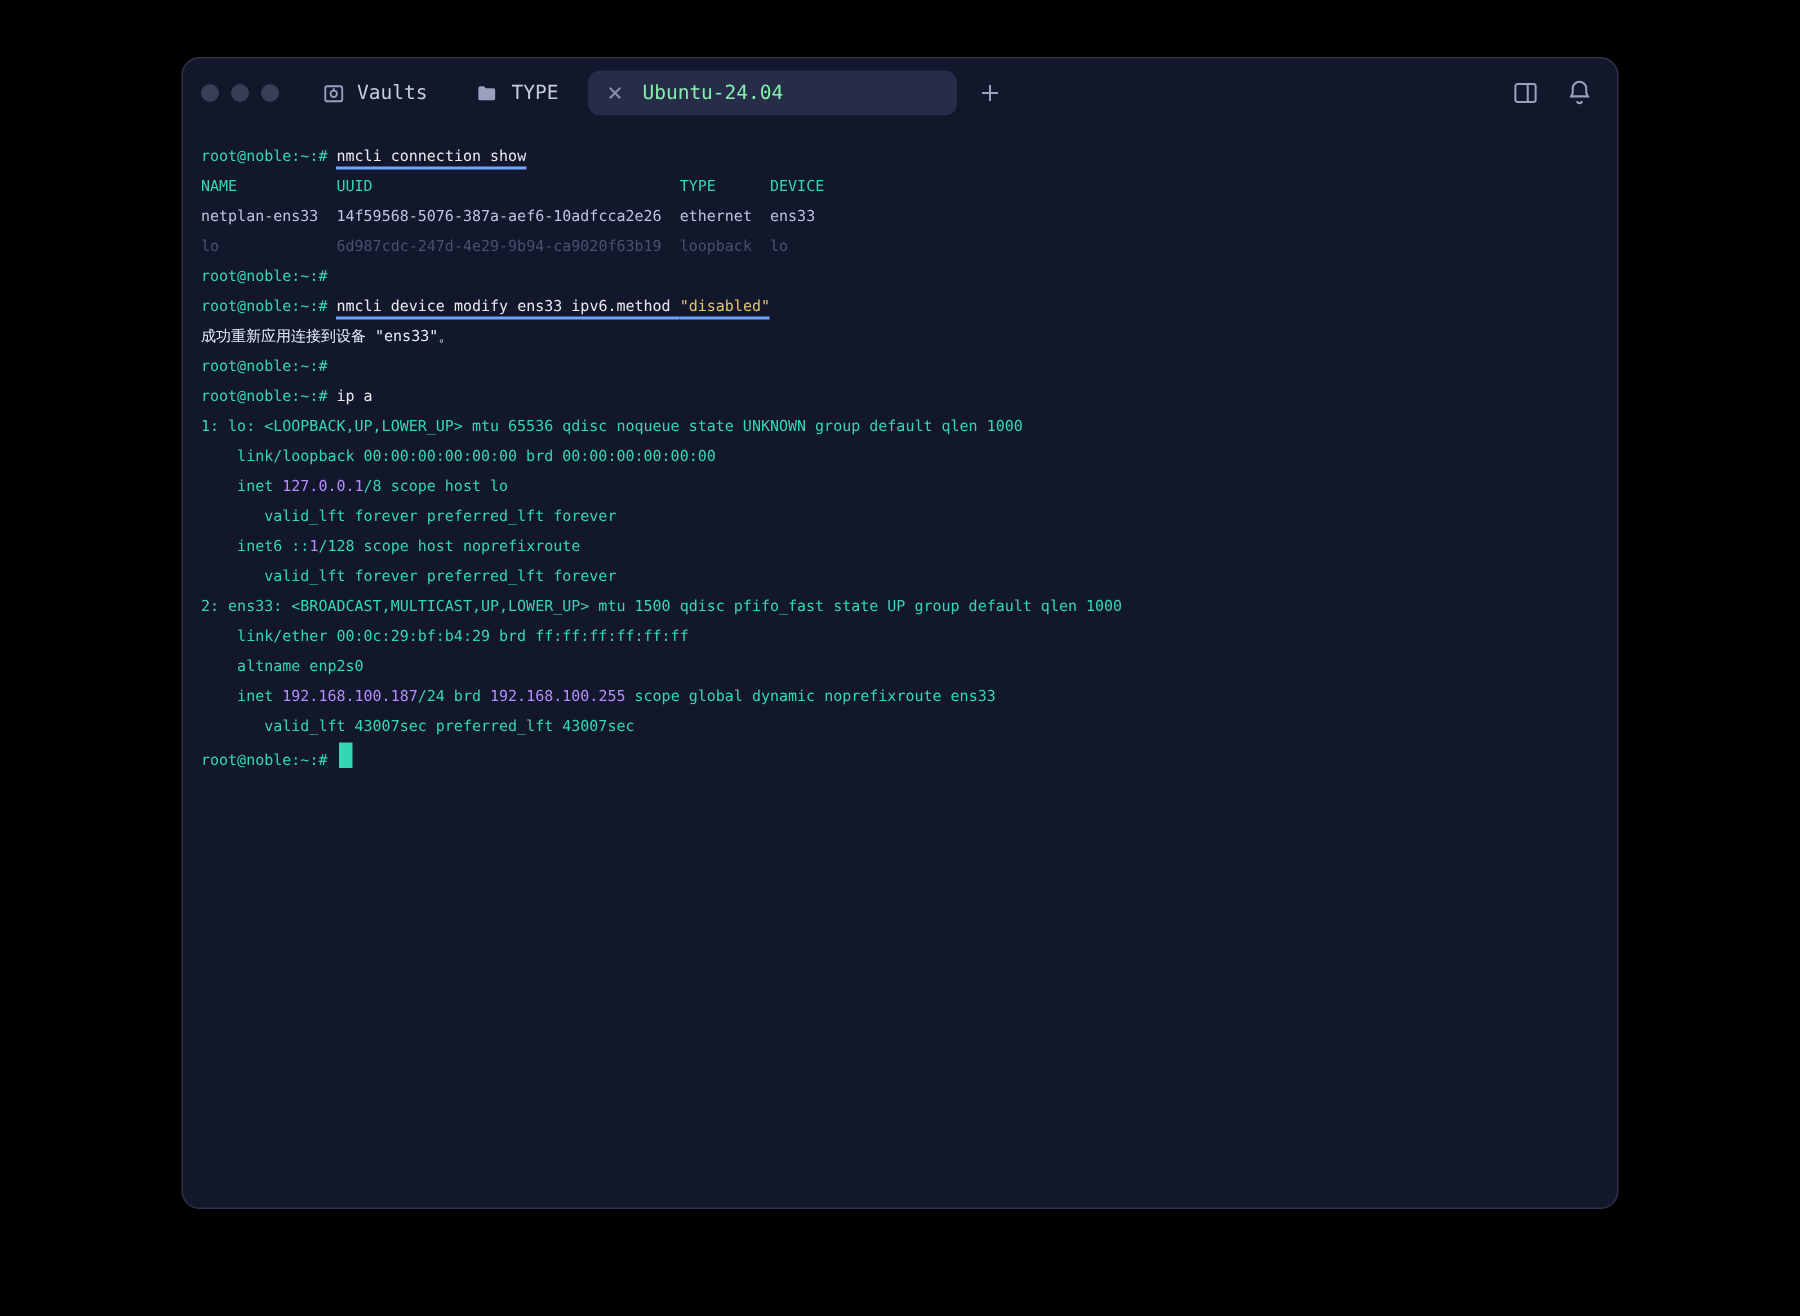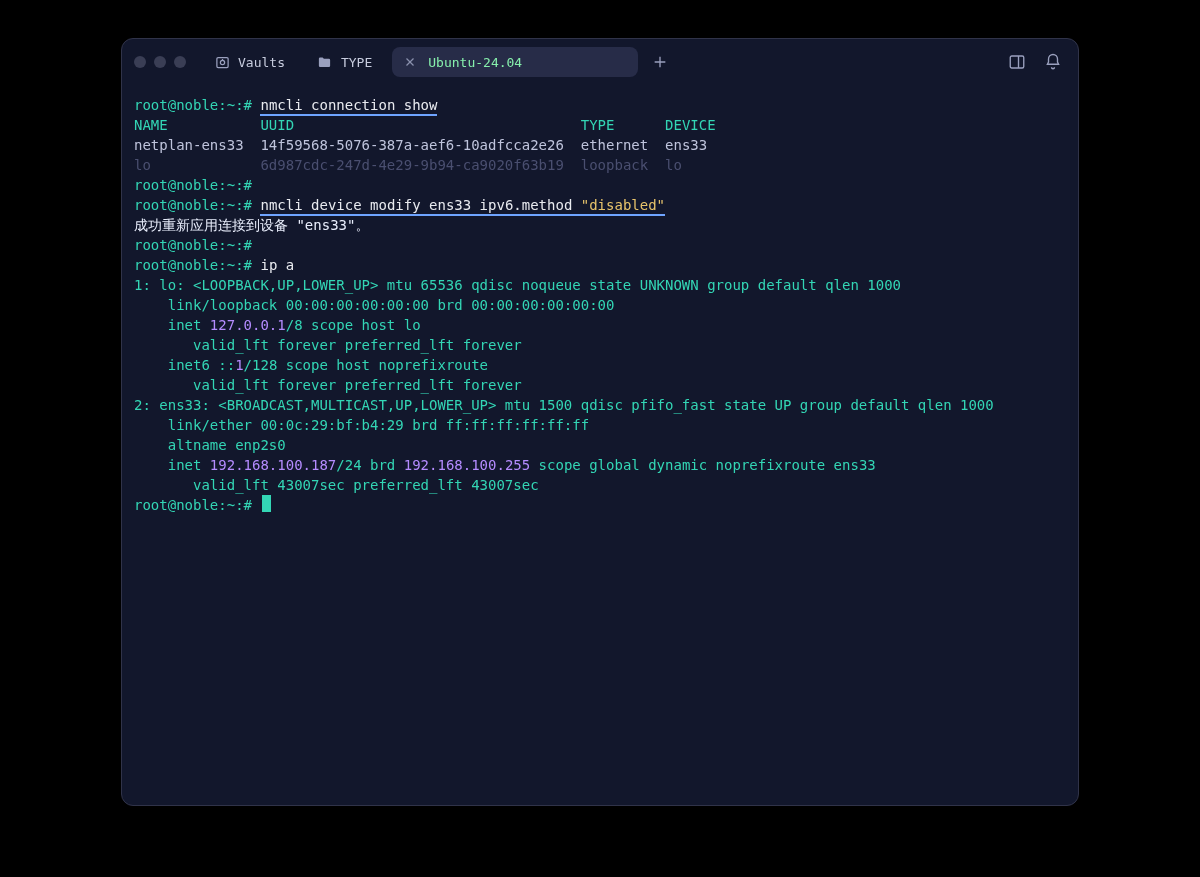--- a/index.html
+++ b/index.html
@@ -78,21 +78,21 @@
   .right-icons {
     display: flex; align-items: center; gap: 18px;
     margin-right: 6px;
     color: #9aa0be;
   }
   .right-icons .ic { width: 18px; height: 18px; display:flex; align-items:center; justify-content:center; }
 
   .term {
     flex: 1;
     padding: 10px 12px 14px 12px;
-    font-size: 14px;
+    font-size: 10px;
     line-height: 20px;
     white-space: pre;
     color: #e9eefc;
     overflow: hidden;
   }
   .prompt { color: #33d6b5; }
   .hash   { color: #33d6b5; }
   .cmd    { color: #e9ebf0; }
   .uline  { border-bottom: 2px solid #6fa4ff; padding-bottom: 1px; }
   .hdr    { color: #33d6b5; }

